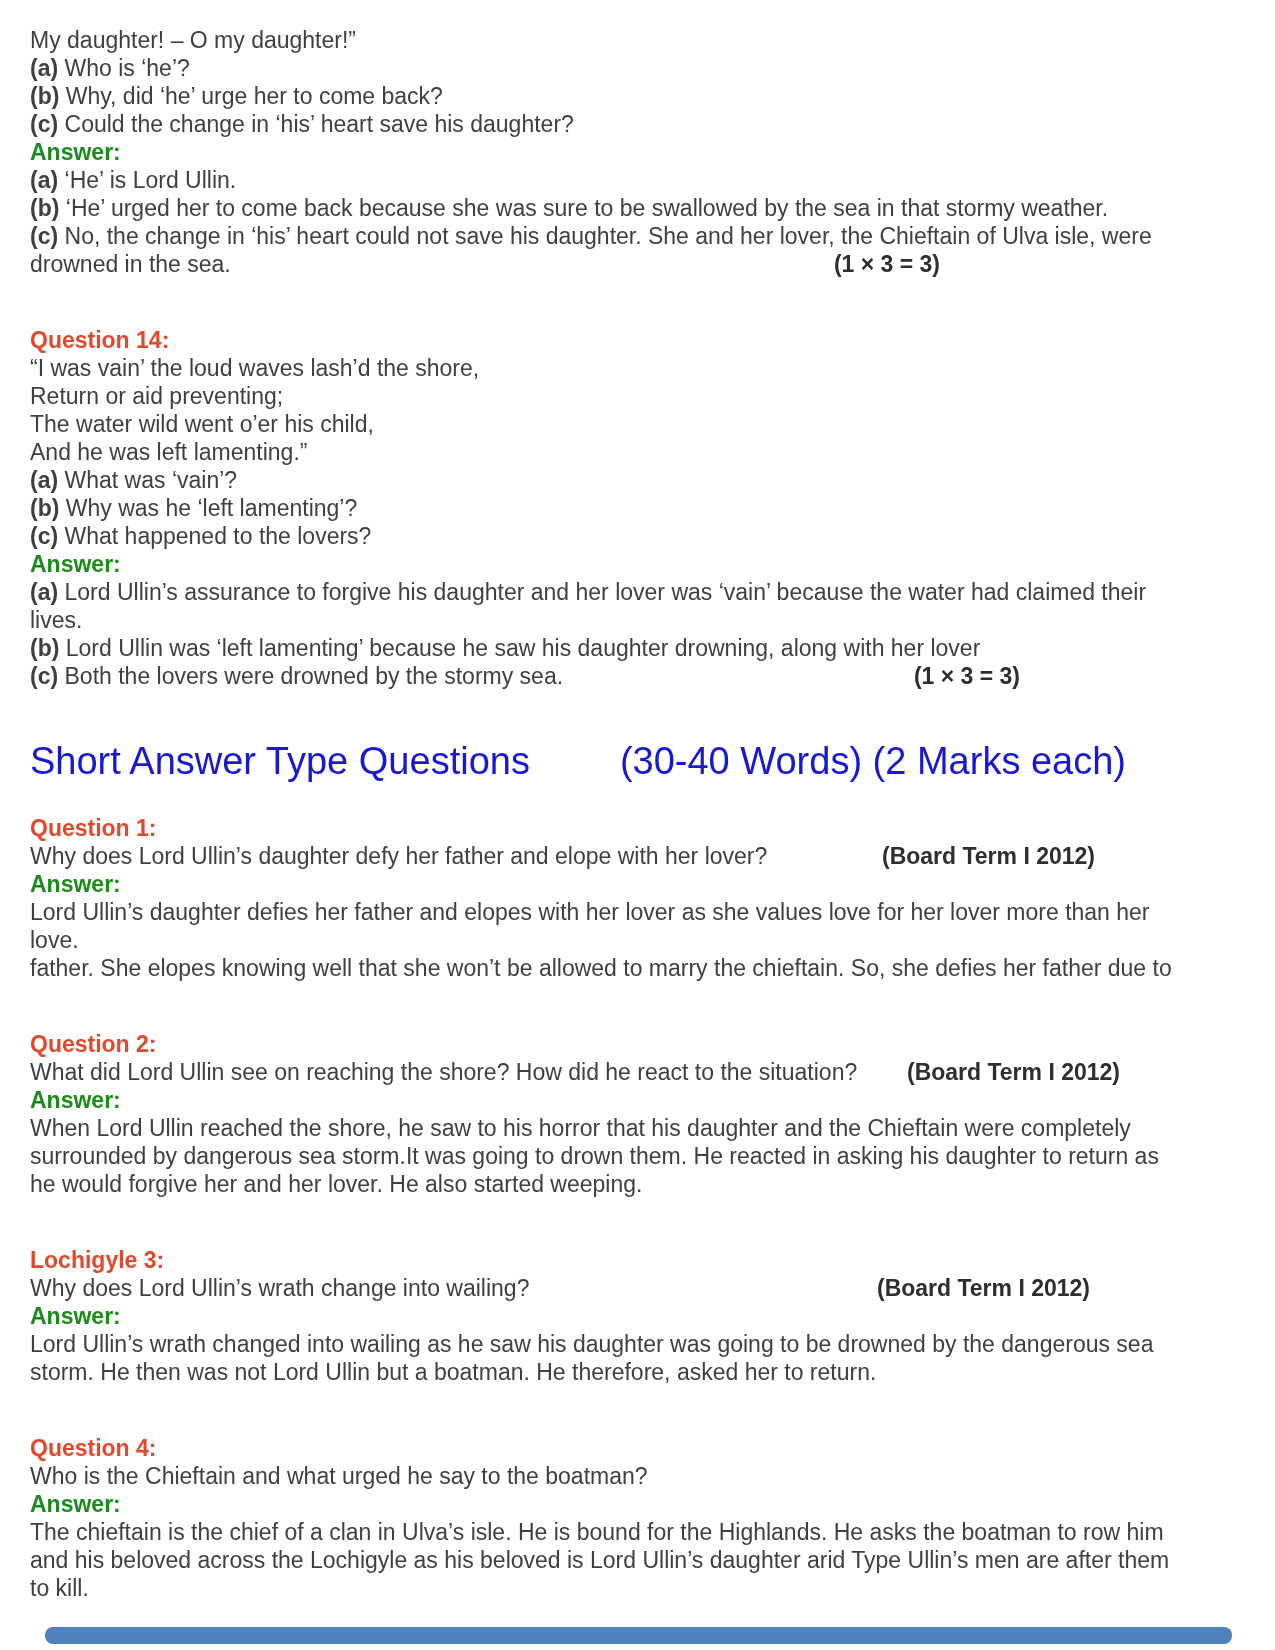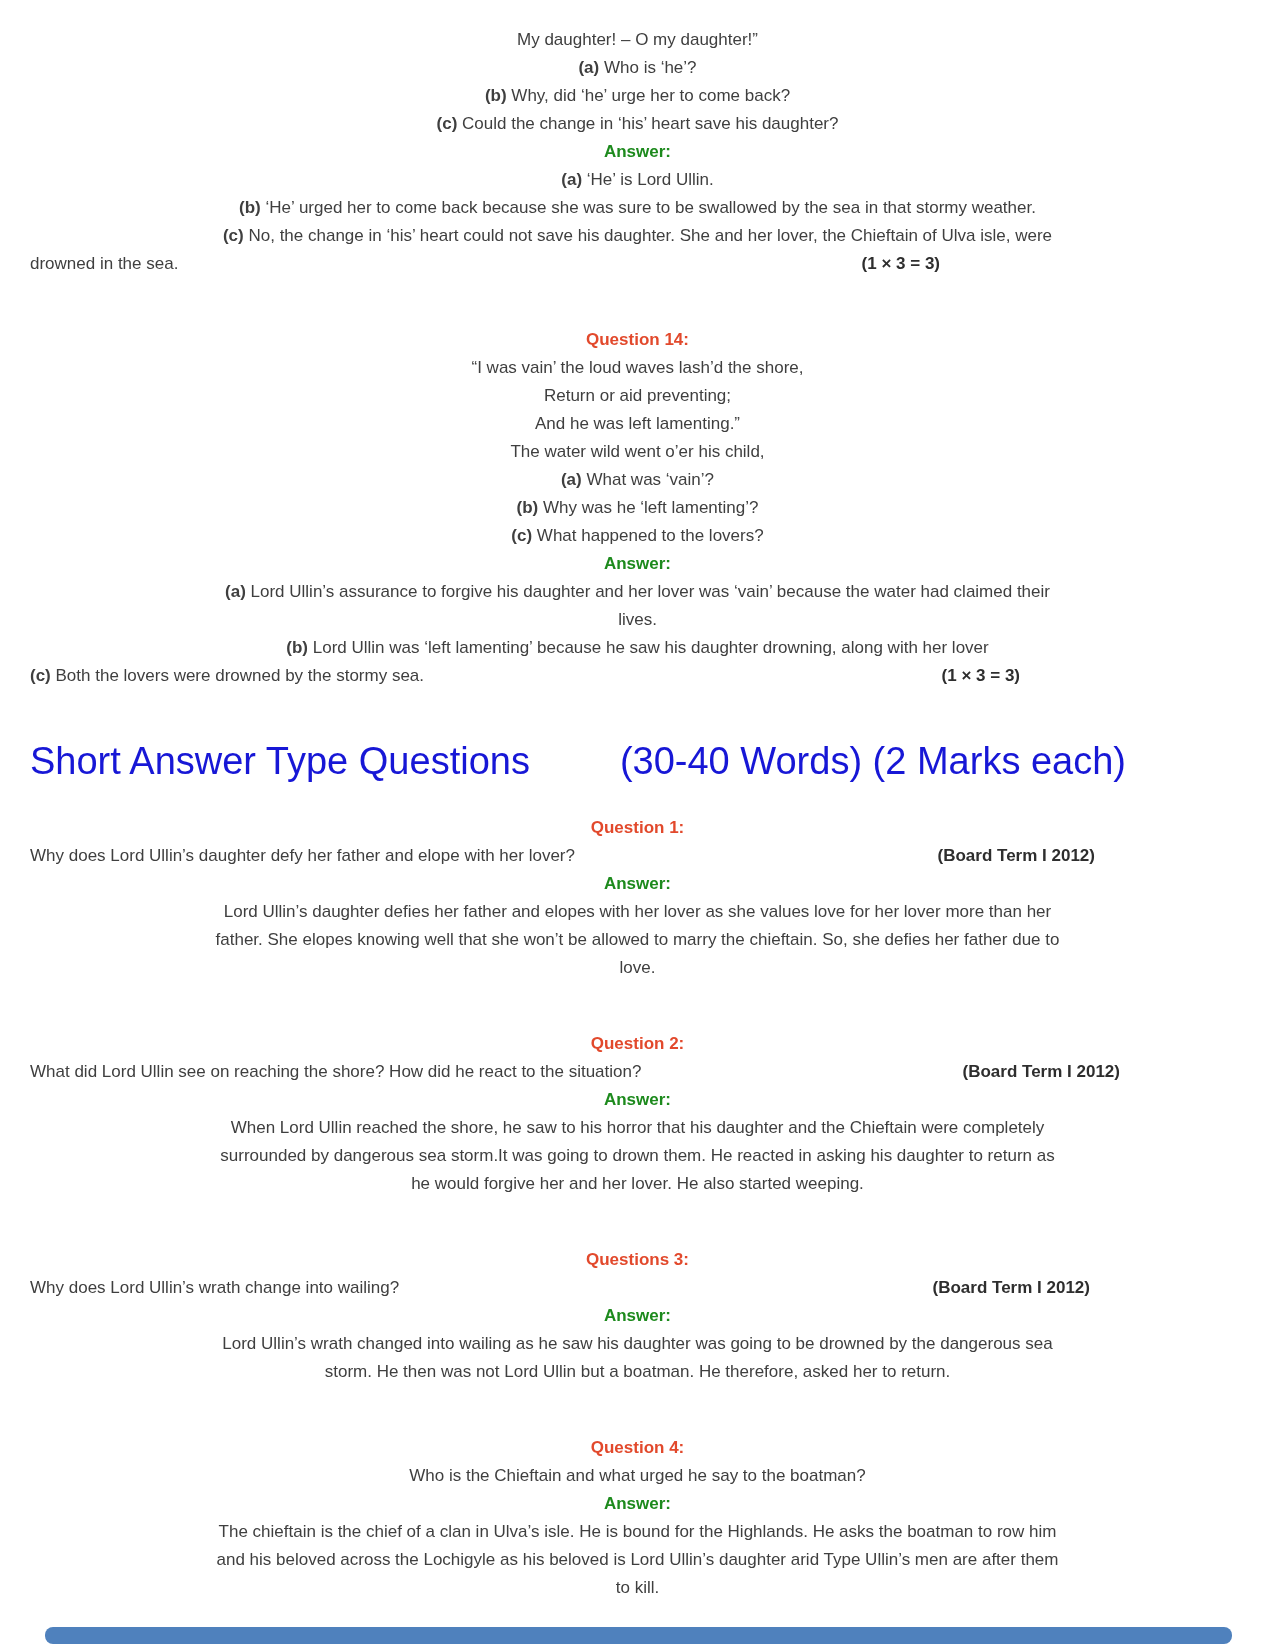--- a/index.html
+++ b/index.html
@@ -16,24 +16,23 @@
     background:#ffffff;
     overflow:hidden;
     position:relative;
     font-family:"Liberation Sans","DejaVu Sans",sans-serif;
   }
   .content{padding:26px 30px 0 30px;}
   .block{margin-bottom:48px;}
   .line{
     display:flex;
     align-items:baseline;
-    font-size:17px;
+    font-size:23px;
     line-height:28px;
     color:var(--body);
-    justify-content:center;
   }
   .line .prefix{font-weight:700;white-space:pre;}
   .line .txt{white-space:pre-wrap;}
   .line.qhead{color:var(--question);font-weight:700;}
   .line.answer{color:var(--answer);font-weight:700;}
   .line .mark{
     font-weight:700;
     margin-left:auto;
     color:var(--mark);
     white-space:pre;
@@ -101,24 +100,24 @@
       <div class="line qhead">
         <span class="txt">Question 14:</span>
       </div>
       <div class="line body">
         <span class="txt">“I was vain’ the loud waves lash’d the shore,</span>
       </div>
       <div class="line body">
         <span class="txt">Return or aid preventing;</span>
       </div>
       <div class="line body">
+        <span class="txt">The water wild went o’er his child,</span>
+      </div>
+      <div class="line body">
         <span class="txt">And he was left lamenting.”</span>
-      </div>
-      <div class="line body">
-        <span class="txt">The water wild went o’er his child,</span>
       </div>
       <div class="line body">
         <span class="prefix">(a)</span>
         <span class="txt"> What was ‘vain’?</span>
       </div>
       <div class="line body">
         <span class="prefix">(b)</span>
         <span class="txt"> Why was he ‘left lamenting’?</span>
       </div>
       <div class="line body">
@@ -157,24 +156,24 @@
         <span class="txt">Why does Lord Ullin’s daughter defy her father and elope with her lover?</span>
         <span class="mark" style="margin-right: 150px;">(Board Term I 2012)</span>
       </div>
       <div class="line answer">
         <span class="txt">Answer:</span>
       </div>
       <div class="line body">
         <span class="txt">Lord Ullin’s daughter defies her father and elopes with her lover as she values love for her lover more than her</span>
       </div>
       <div class="line body">
+        <span class="txt">love.</span>
+      </div>
+      <div class="line body">
         <span class="txt">father. She elopes knowing well that she won’t be allowed to marry the chieftain. So, she defies her father due to</span>
-      </div>
-      <div class="line body">
-        <span class="txt">love.</span>
       </div>
     </div>
     <div class="block">
       <div class="line qhead">
         <span class="txt">Question 2:</span>
       </div>
       <div class="line body">
         <span class="txt">What did Lord Ullin see on reaching the shore? How did he react to the situation?</span>
         <span class="mark" style="margin-right: 125px;">(Board Term I 2012)</span>
       </div>
@@ -186,21 +185,21 @@
       </div>
       <div class="line body">
         <span class="txt">surrounded by dangerous sea storm.It was going to drown them. He reacted in asking his daughter to return as</span>
       </div>
       <div class="line body">
         <span class="txt">he would forgive her and her lover. He also started weeping.</span>
       </div>
     </div>
     <div class="block">
       <div class="line qhead">
-        <span class="txt">Questions 3:</span>
+        <span class="txt">Lochigyle 3:</span>
       </div>
       <div class="line body">
         <span class="txt">Why does Lord Ullin’s wrath change into wailing?</span>
         <span class="mark" style="margin-right: 155px;">(Board Term I 2012)</span>
       </div>
       <div class="line answer">
         <span class="txt">Answer:</span>
       </div>
       <div class="line body">
         <span class="txt">Lord Ullin’s wrath changed into wailing as he saw his daughter was going to be drowned by the dangerous sea</span>

